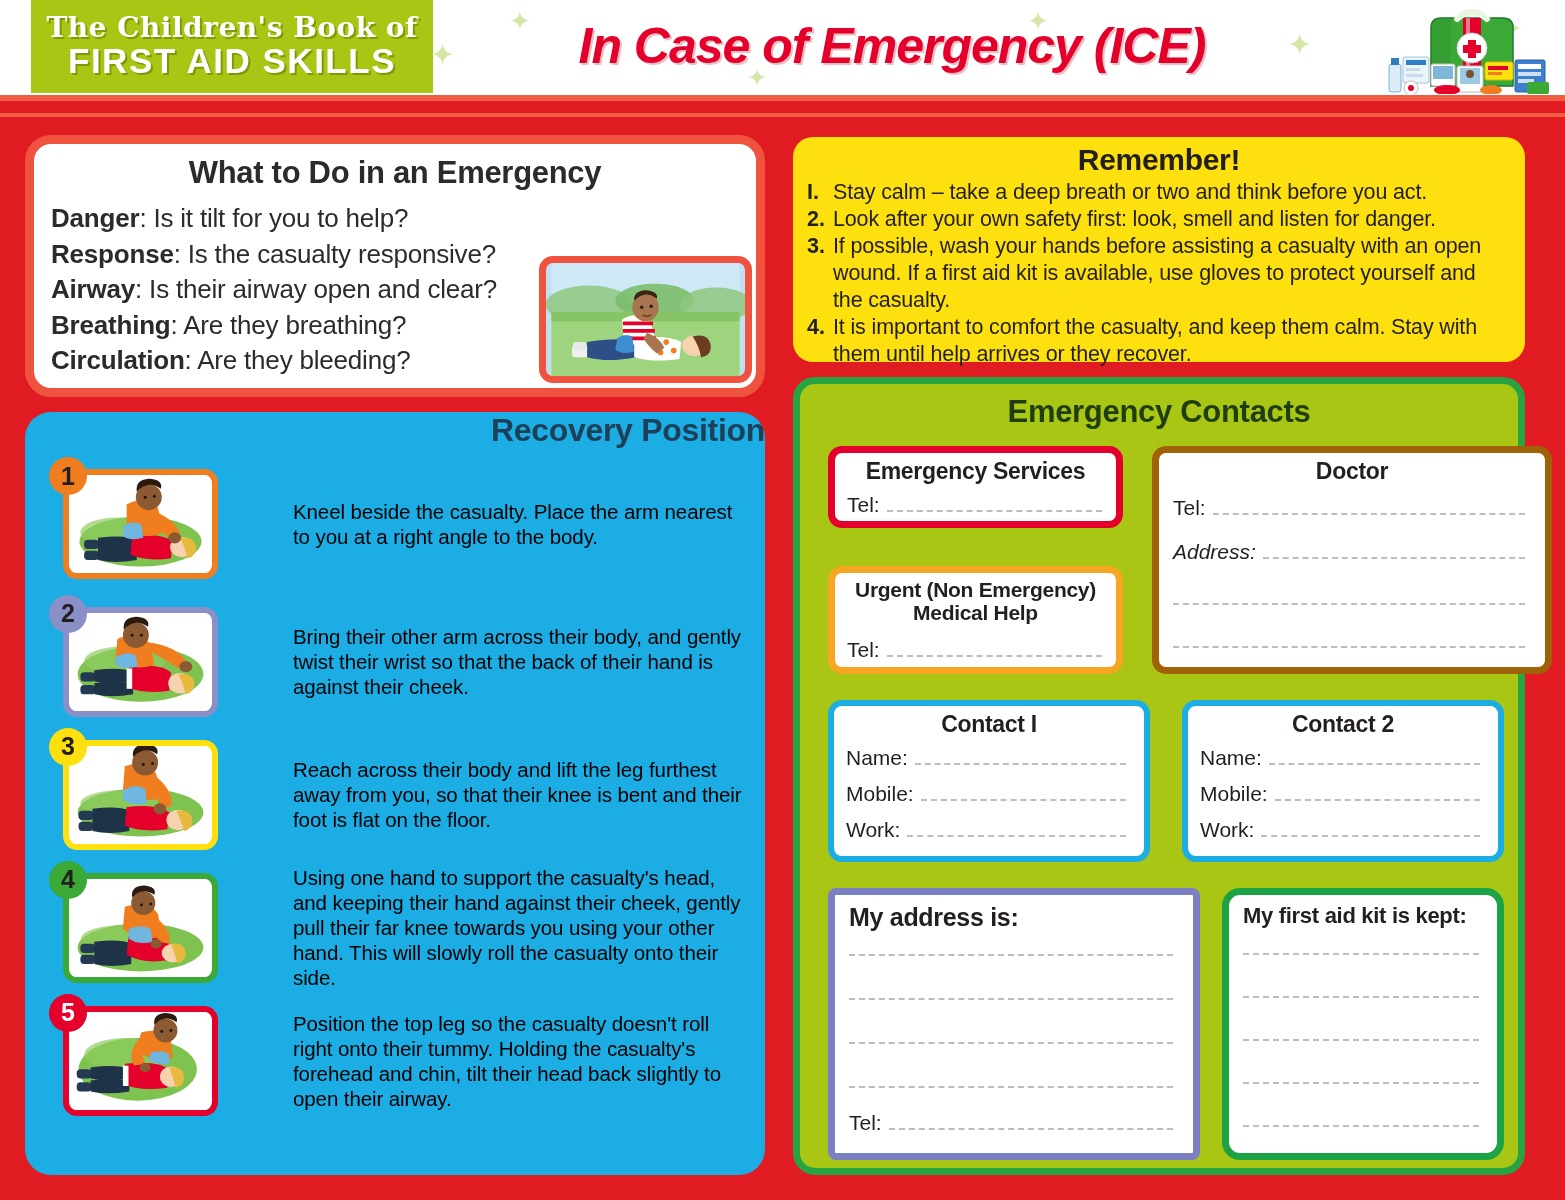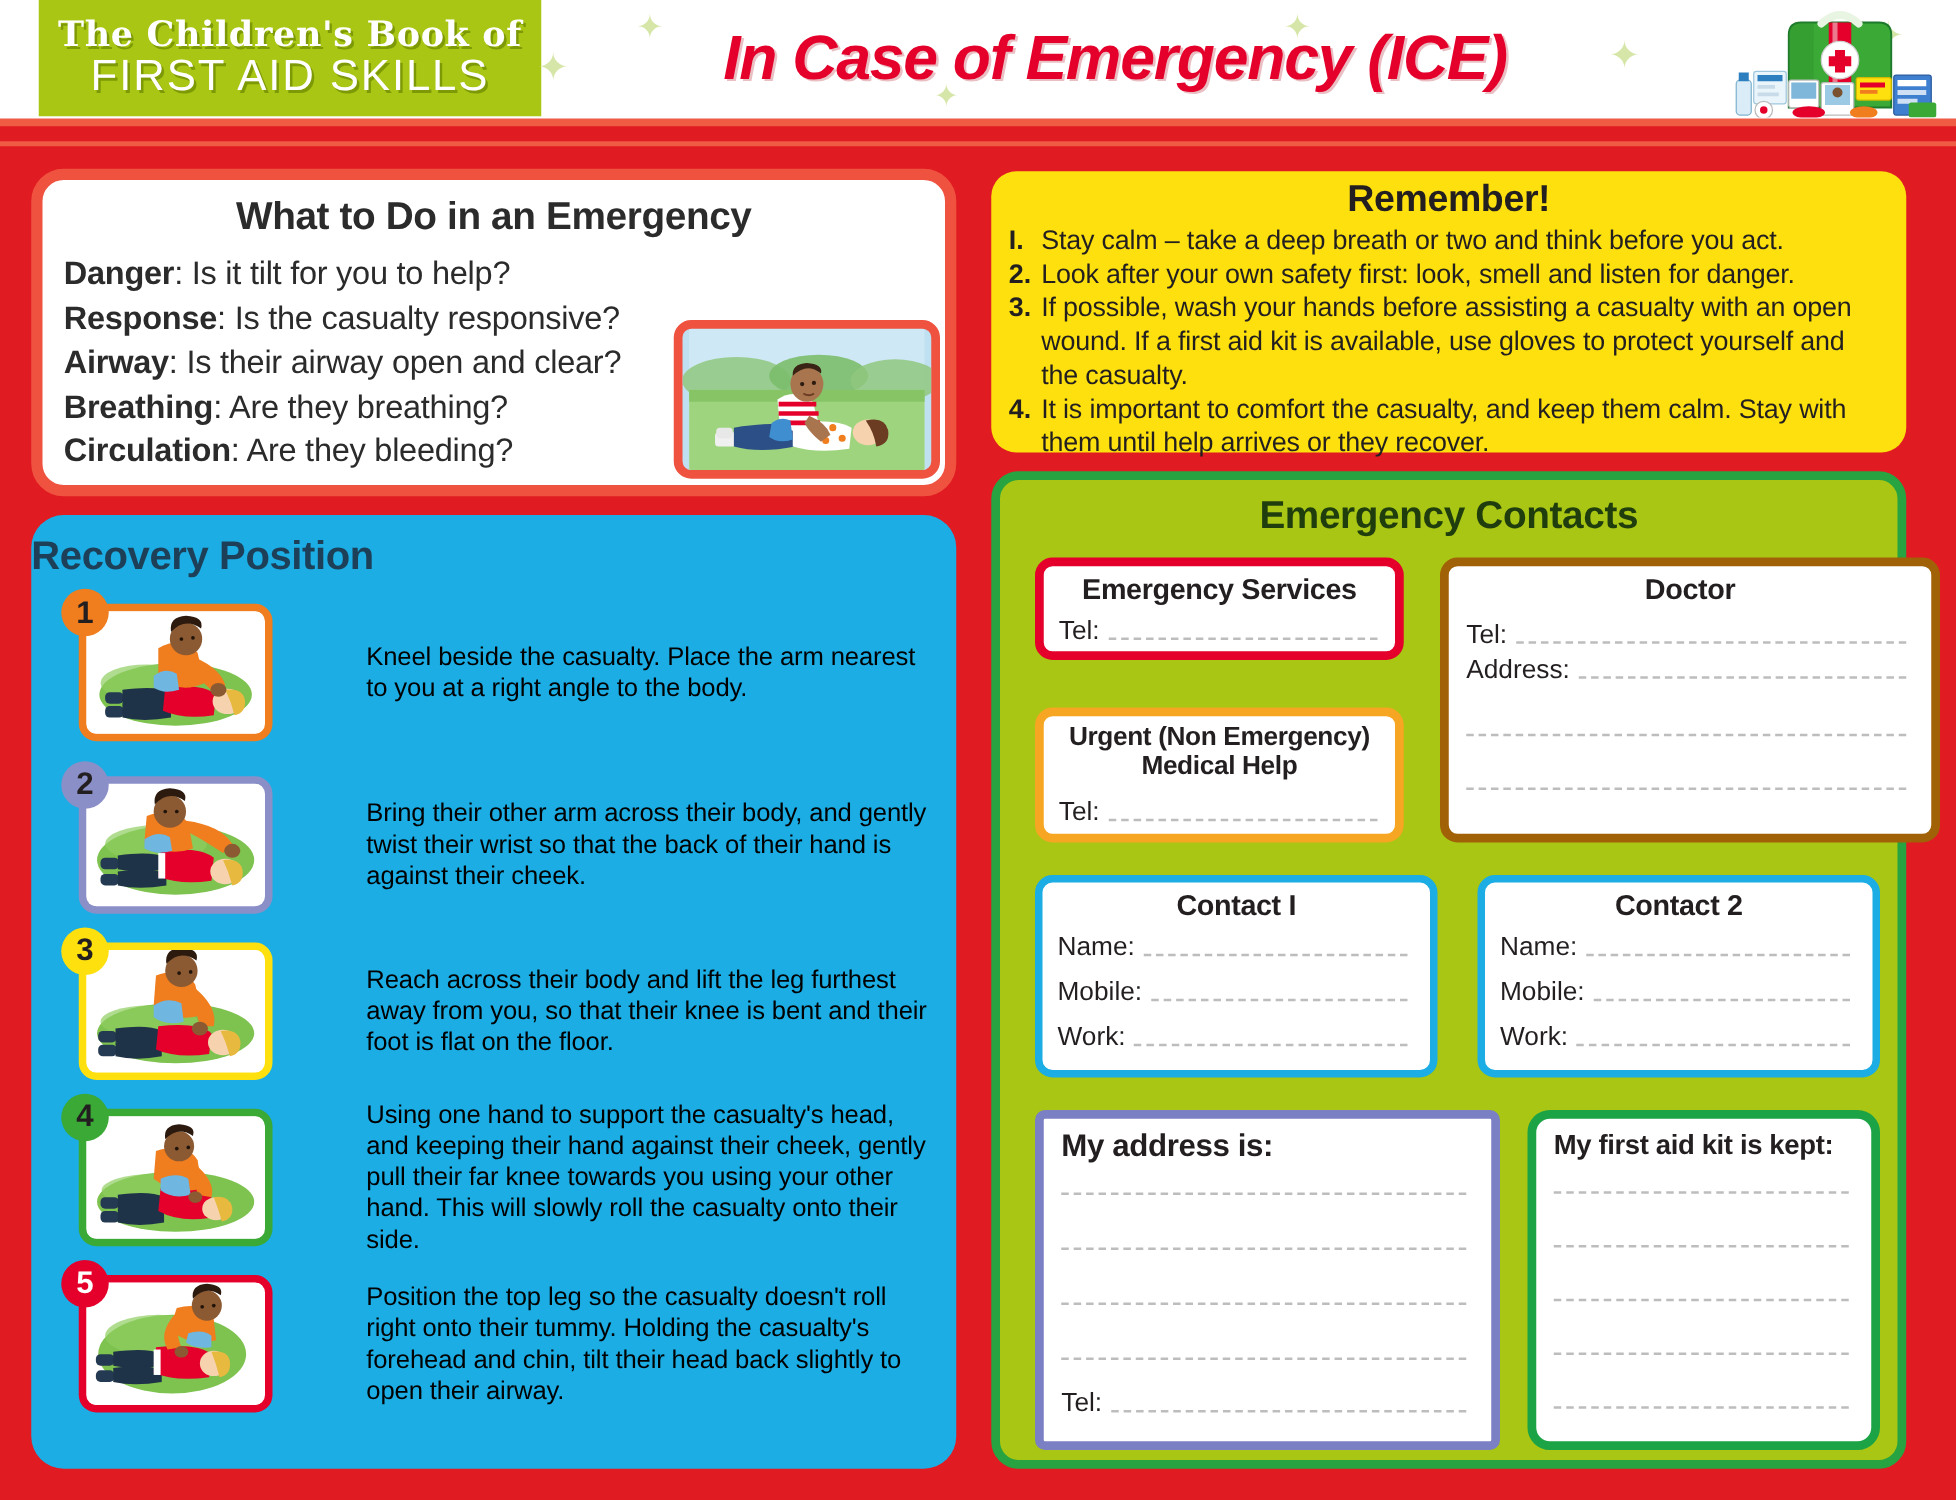--- a/index.html
+++ b/index.html
@@ -26,21 +26,21 @@
   .logo-line1 {
     font-family: "DejaVu Serif", serif;
     font-weight: bold;
     font-size: 28px; color: #ffffff;
     letter-spacing: 0.5px;
     text-shadow: 2px 2px 0 #7d9a06;
     line-height: 1.05;
   }
   .logo-line2 {
     font-family: "Liberation Sans", sans-serif;
-    font-weight: normal;
+    font-weight: bold;
     font-size: 35px; color: #ffffff;
     letter-spacing: 1.5px;
     text-shadow: 2px 2px 0 #7d9a06;
     line-height: 1.05;
   }
   .header-title-wrap {
     position: absolute; left: 402px; top: 0; width: 1163px; height: 93px;
   }
   .header-title {
     position: absolute; left: 40px; top: 10px; width: 900px;
@@ -111,22 +111,22 @@
   .rem-num { font-weight: bold; width: 26px; flex: 0 0 26px; }
   .rem-txt { flex: 1; letter-spacing: -0.15px; }
 
   
   .p-recovery {
     left: 25px; top: 412px; width: 740px; height: 763px;
     background: #1bade4;
     border-radius: 26px;
   }
   .rec-title {
-    text-align: left; font-weight: bold; font-size: 32px;
-    color: #1d3f57; padding-top: 14px; letter-spacing: -0.3px;
+    text-align: right; font-weight: bold; font-size: 32px;
+    color: #1d3f57; letter-spacing: -0.3px;
   }
   .rec-steps { position: relative; margin-top: 4px; }
   .rec-step { position: relative; display: flex; align-items: center; }
   .rec-thumb-wrap { position: relative; width: 182px; flex: 0 0 182px; margin-left: 38px; }
   .rec-thumb {
     width: 155px; height: 110px; background: #ffffff;
     border: 6px solid #888; border-radius: 14px; overflow: hidden;
     position: relative;
   }
   .rec-badge {
@@ -504,21 +504,21 @@
       <span class="fdash"></span>
     </div>
   </div>
 
   <div class="card c-doc">
     <div class="card-title">Doctor</div>
     <div class="fieldrow" style="margin:12px 20px 0 14px;">
       <span class="flabel">Tel:</span>
       <span class="fdash"></span>
     </div>
-    <div class="fieldrow" style="margin:4px 20px 0 14px;">
+    <div class="fieldrow" style="margin:20px 20px 0 14px;font-style:italic;">
       <span class="flabel">Address:</span>
       <span class="fdash"></span>
     </div>
     <div class="dashline" style="margin:39px 20px 0 14px;"></div>
     <div class="dashline" style="margin:41px 20px 0 14px;"></div>
   </div>
 
   <div class="card c-c1">
     <div class="card-title">Contact I</div>
     <div class="fieldrow" style="margin:9px 18px 0 12px;">

